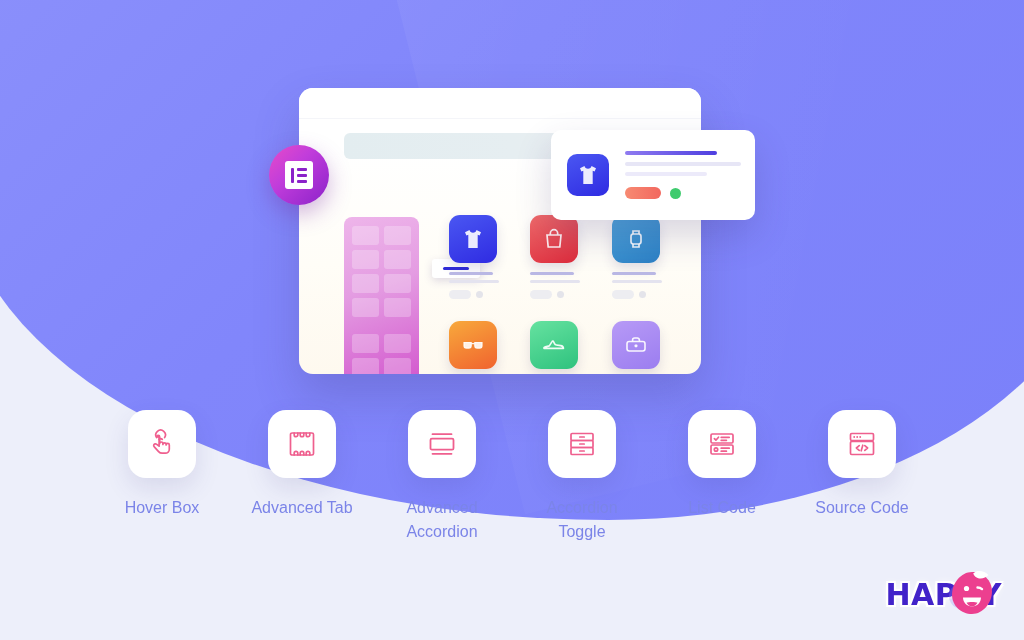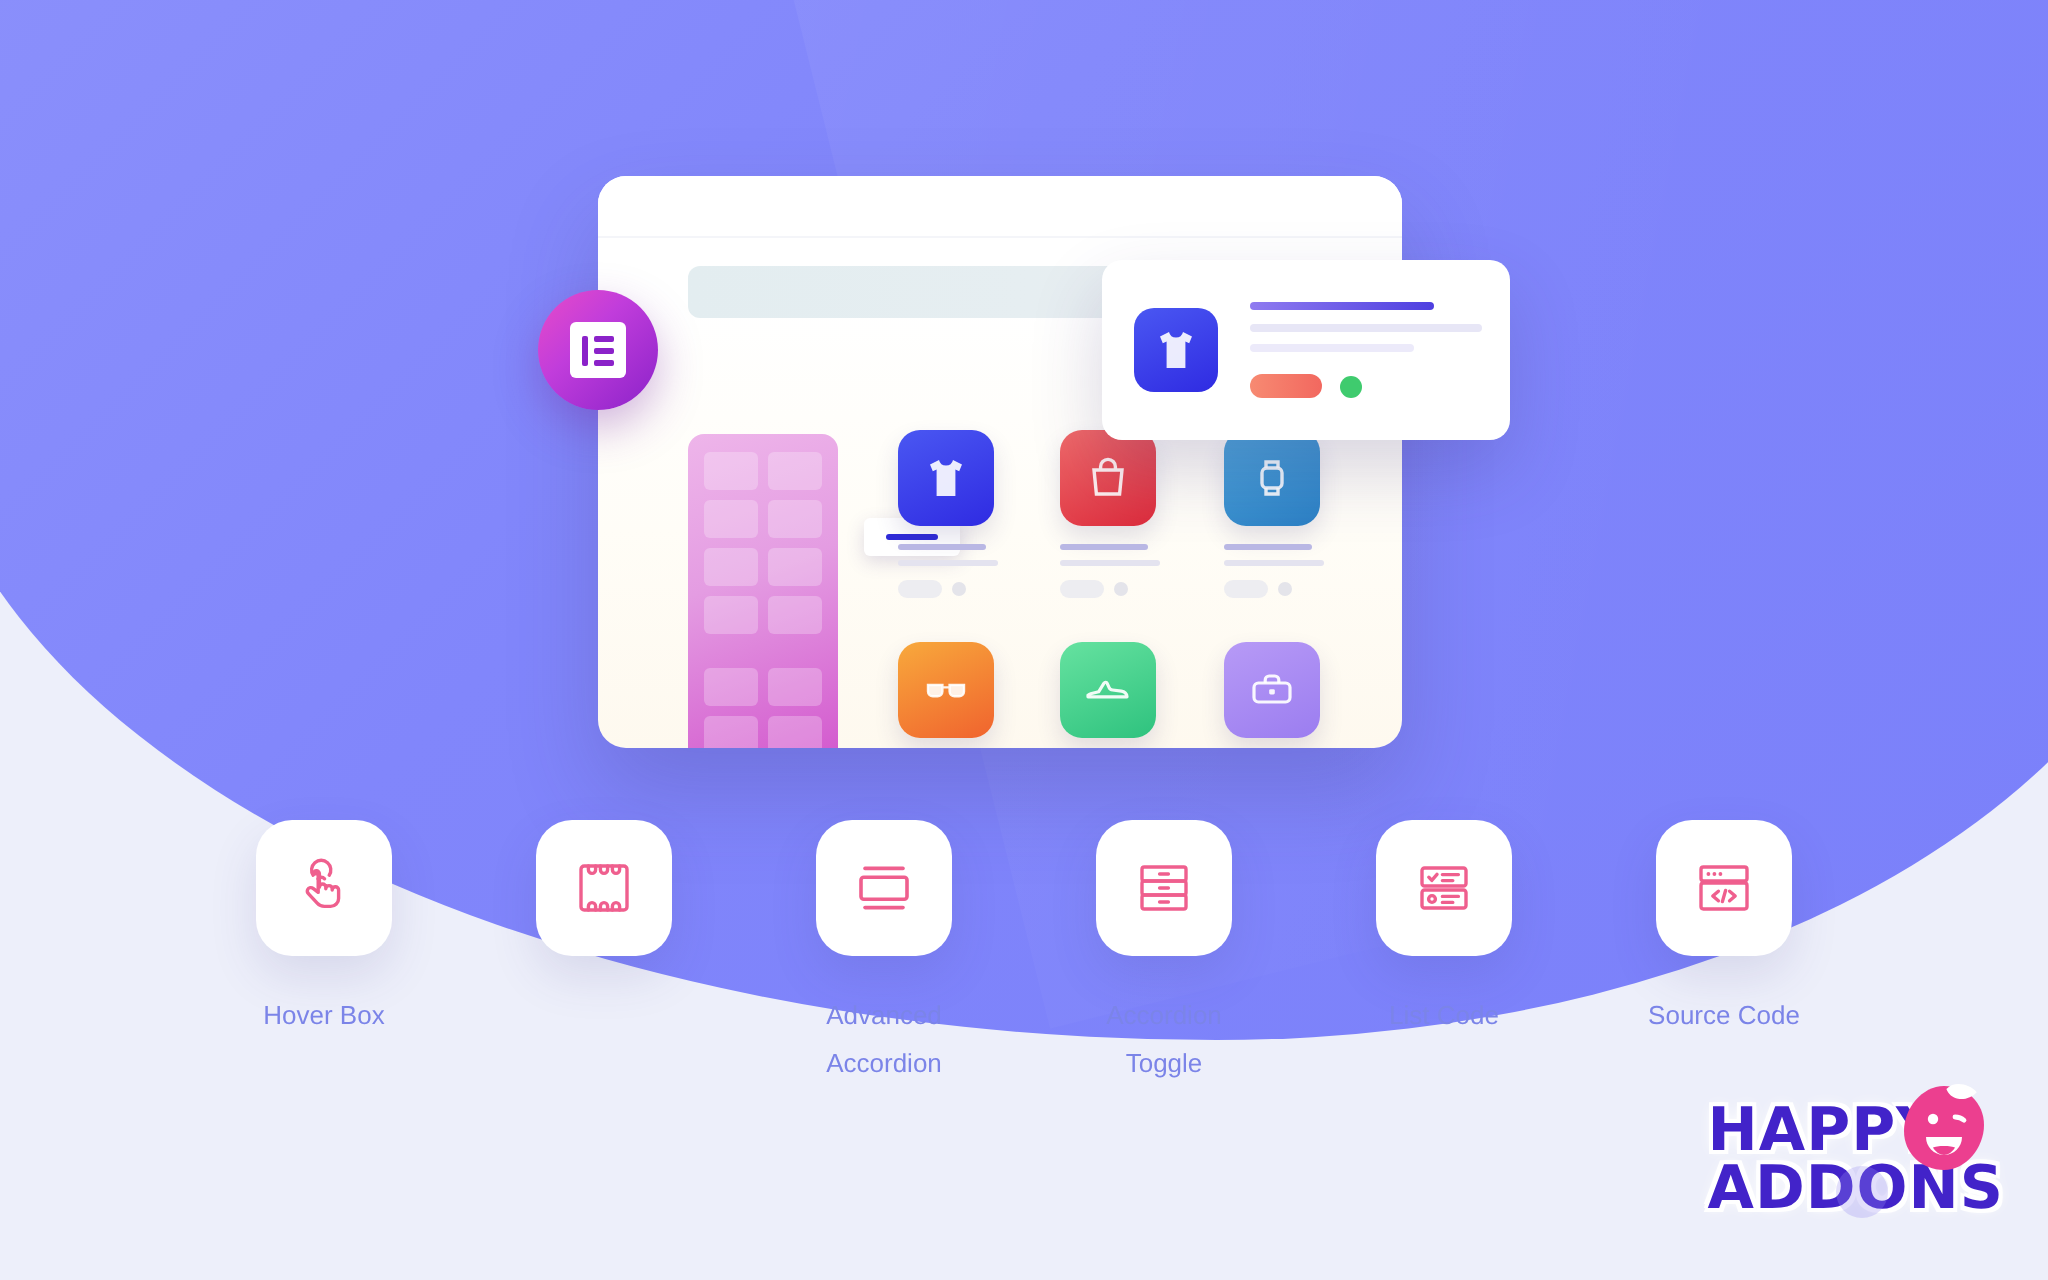--- a/index.html
+++ b/index.html
@@ -203,21 +203,21 @@
   .widget-tile {
     width: 68px; height: 68px;
     background: #ffffff;
     border-radius: 18px;
     box-shadow: 0 10px 24px rgba(70,60,140,0.13);
     display: flex; align-items: center; justify-content: center;
   }
   .widget-label {
     margin-top: 18px;
     text-align: center;
-    font-size: 13px;
+    font-size: 16px;
     line-height: 24px;
     color: #7b84e8;
     white-space: pre-line;
     width: 110px;
   }
 
   
   .logo {
     position: absolute;
     right: 22px; bottom: 30px;
@@ -411,20 +411,21 @@
     <div class="widget">
       <div class="widget-tile">
         <svg width="34" height="34" viewBox="0 0 34 34">
           <g fill="none" stroke="#ef5f8e" stroke-width="1.7" stroke-linecap="round" stroke-linejoin="round">
             <rect x="5.5" y="6" width="23" height="22" rx="1.6"></rect>
             <path d="M9.2 6v1.9a1.8 1.8 0 0 0 3.6 0V6M15.2 6v1.9a1.8 1.8 0 0 0 3.6 0V6M21.2 6v1.9a1.8 1.8 0 0 0 3.6 0V6"></path>
             <path d="M9.2 28v-1.9a1.8 1.8 0 0 1 3.6 0V28M15.2 28v-1.9a1.8 1.8 0 0 1 3.6 0V28M21.2 28v-1.9a1.8 1.8 0 0 1 3.6 0V28"></path>
           </g>
         </svg>
       </div>
+      <div class="widget-label">Advanced Tab</div>
     </div>
 
     <div class="widget">
       <div class="widget-tile">
         <svg width="34" height="34" viewBox="0 0 34 34">
           <g fill="none" stroke="#ef5f8e" stroke-width="1.8" stroke-linecap="round">
             <path d="M7.5 7.2h19"></path>
             <rect x="5.5" y="11.6" width="23" height="11" rx="1.4"></rect>
             <path d="M7.5 26.8h19"></path>
           </g>
@@ -481,21 +482,20 @@
       </div>
       <div class="widget-label">Source Code</div>
     </div>
 
   </div>
 
   <div class="logo">
     <div class="logo-wrap">
       <div class="logo-o-ghost"></div>
       <div class="logo-text">HAPPY</div>
-      <div class="logo-text">ADDONS</div>
       <svg class="logo-face" viewBox="0 0 52 52">
         <path d="M26 4c11 0 20 8.2 20 19.5S37 46 26 46 6 37.8 6 26.5 15 4 26 4Z" fill="#ec3f8f"></path>
         <path d="M30 3.5c4.4-1.3 9.4.2 12.4 3.6-2.4 2.6-6 3.9-9.4 3.3-2.7-.5-4.9-2.4-5.8-4.9.9-.8 1.8-1.5 2.8-2Z" fill="#ffffff"></path>
         <circle cx="20.5" cy="20.5" r="2.6" fill="#ffffff"></circle>
         <path d="M31.5 19.5c1.8 0 3.4.6 4.5 1.6" stroke="#ffffff" stroke-width="2.4" fill="none" stroke-linecap="round"></path>
         <path d="M17 29.5h18c0 5-4 9-9 9s-9-4-9-9Z" fill="#ffffff"></path>
         <path d="M20.5 34.8c1.6-1.1 9.4-1.1 11 0-1.3 2.3-3.4 3.7-5.5 3.7s-4.2-1.4-5.5-3.7Z" fill="#ec3f8f"></path>
       </svg>
     </div>
   </div>

